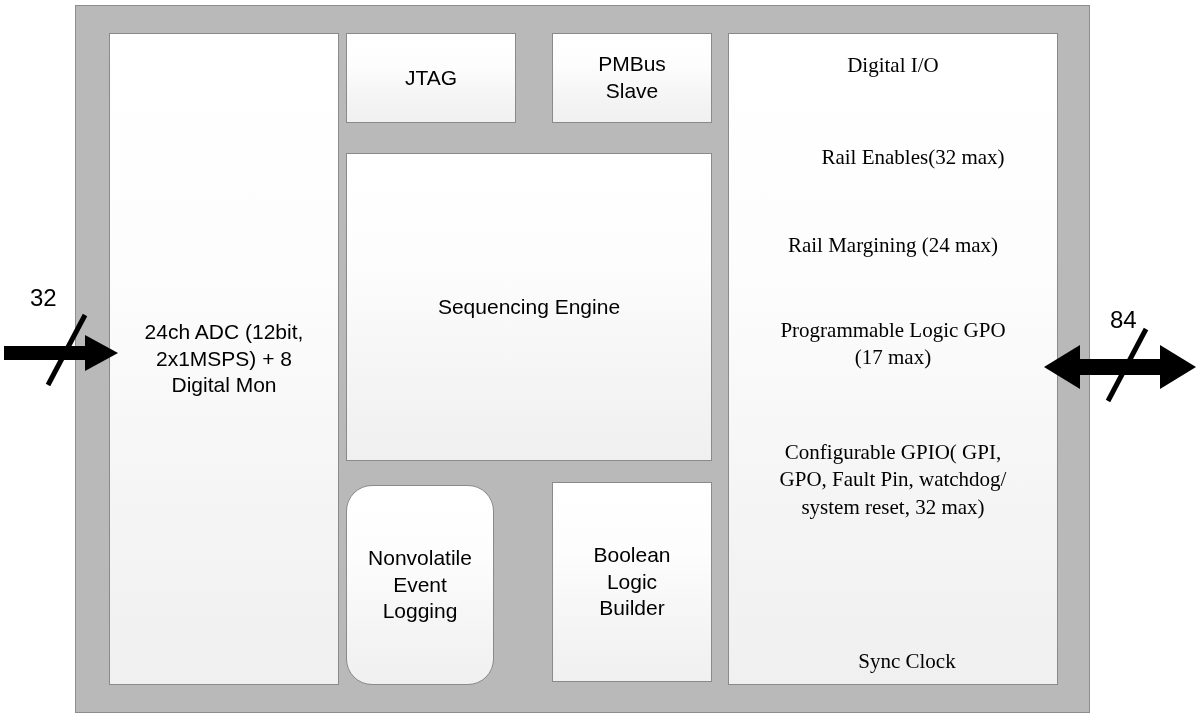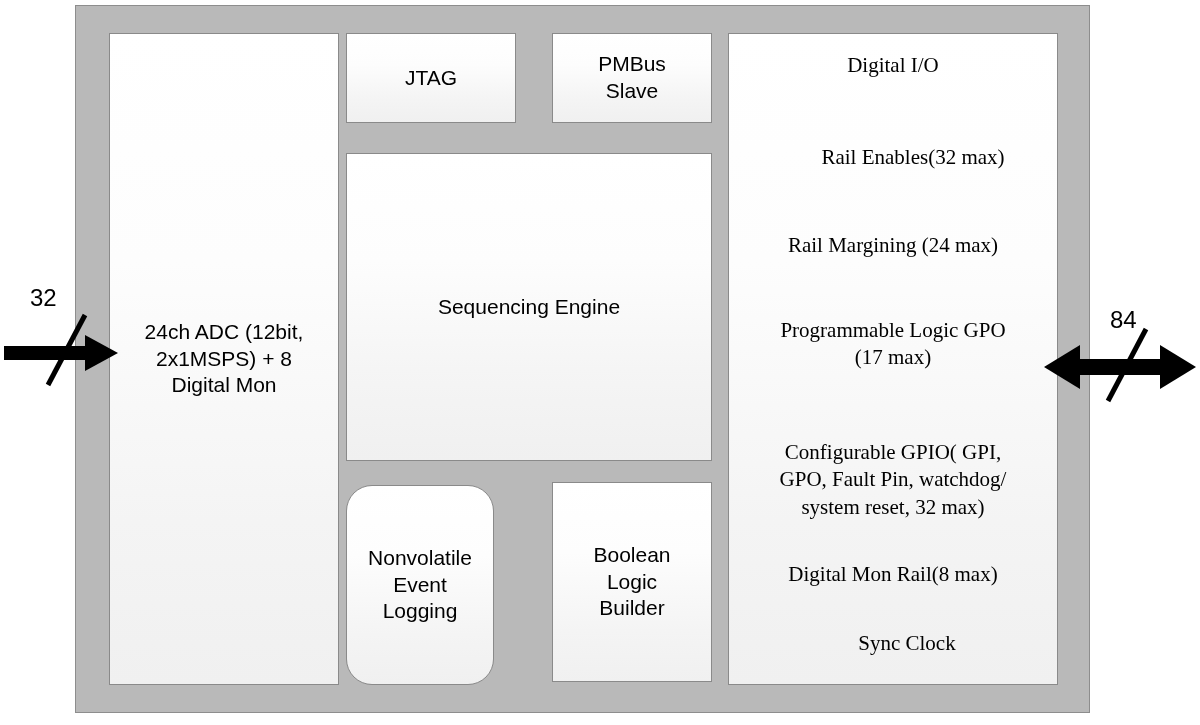--- a/index.html
+++ b/index.html
@@ -90,21 +90,21 @@
     box-sizing: border-box;
     white-space: pre-line;
     font-family: Liberation Serif, serif;
   }
   .io-item.i0 { top: 18px;  }
   .io-item.i1 { top: 110px; padding-left: 48px; }
   .io-item.i2 { top: 198px; }
   .io-item.i3 { top: 283px; }
   .io-item.i4 { top: 405px; }
   .io-item.i5 { top: 527px; }
-  .io-item.i6 { top: 596px; padding-left: 36px; }
+  .io-item.i6 { top: 614px; padding-left: 36px; }
 
   
   #connectors {
     position: absolute;
     left: 0;
     top: 0;
     width: 1200px;
     height: 725px;
     pointer-events: none;
   }
@@ -161,21 +161,20 @@
     <div class="block" id="block-digital-io">
       <div class="io-list">
         <div class="io-item i0">Digital I/O</div>
         <div class="io-item i1">Rail Enables(32 max)</div>
         <div class="io-item i2">Rail Margining (24 max)</div>
         <div class="io-item i3">Programmable Logic  GPO
 (17 max)</div>
         <div class="io-item i4">Configurable GPIO( GPI,
 GPO, Fault Pin, watchdog/
 system reset,  32 max)</div>
-        <div class="io-item i5">Digital Mon Rail(8 max)</div>
         <div class="io-item i6">Sync Clock</div>
       </div>
     </div>
 
   </div>
 
   <svg id="connectors" viewBox="0 0 1200 725" width="1200" height="725">
 
     <g>
       <line x1="4" y1="353" x2="85" y2="353" stroke="#000000" stroke-width="14" stroke-linecap="butt"></line>

